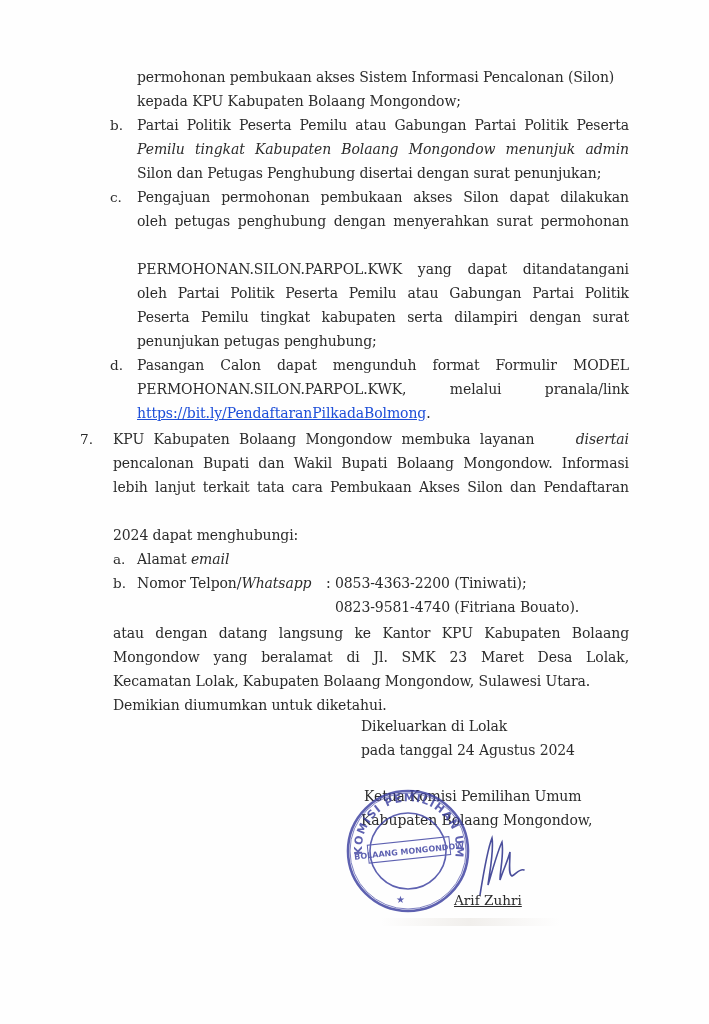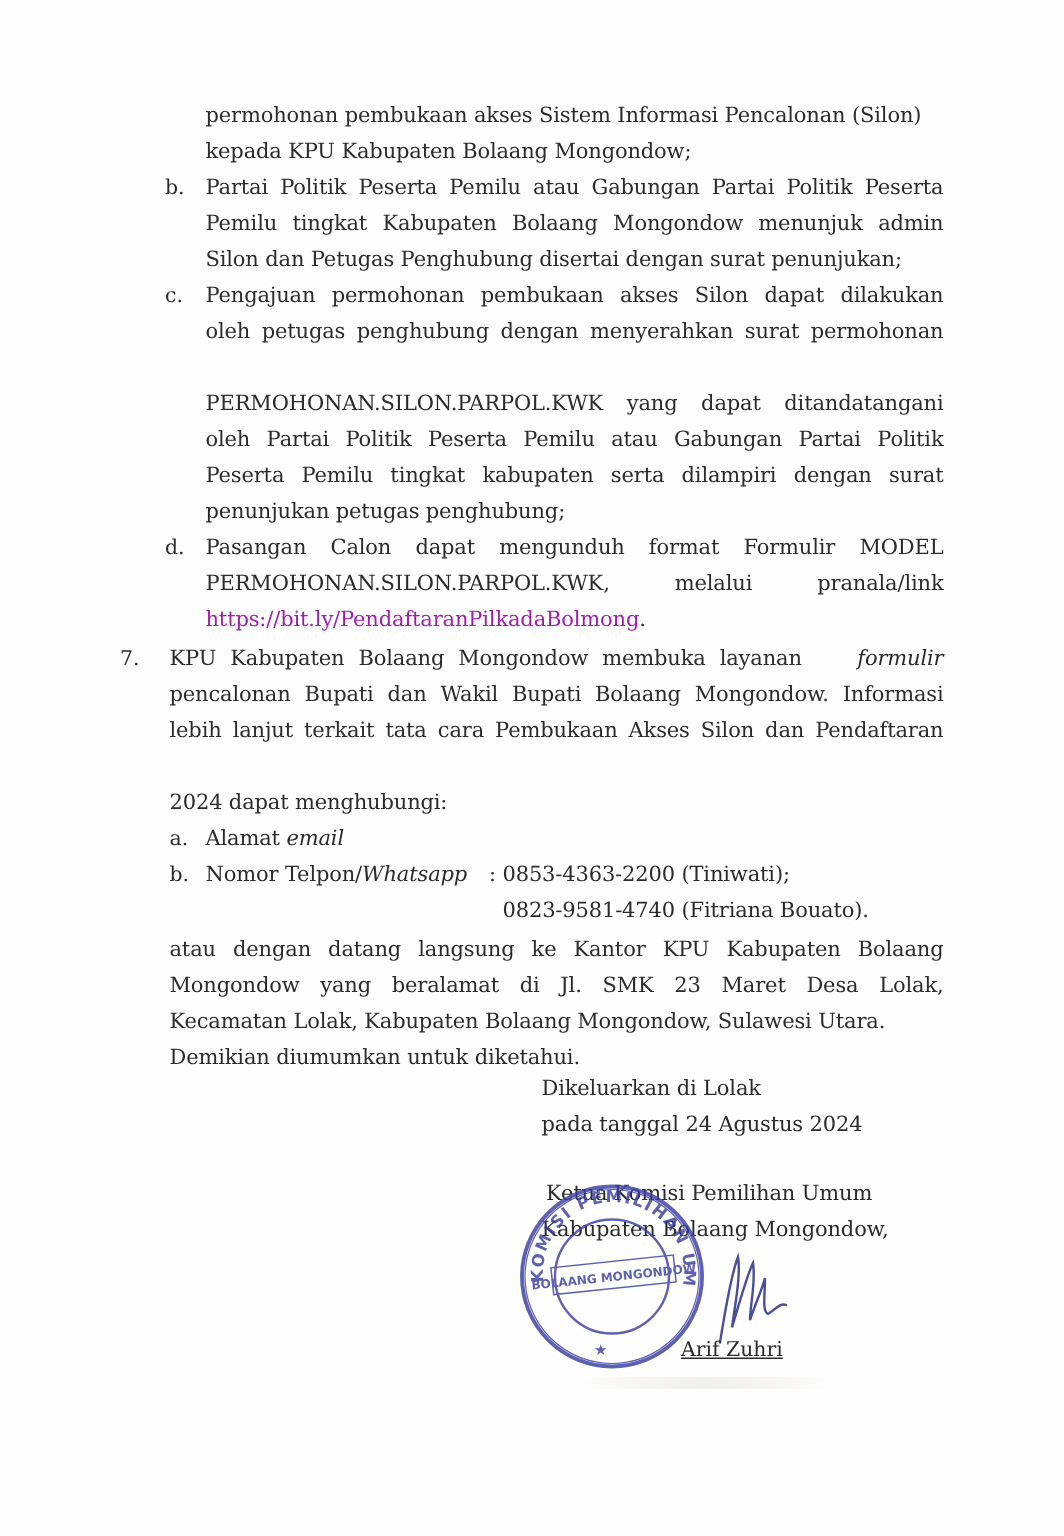--- a/index.html
+++ b/index.html
@@ -32,21 +32,22 @@
       text-align: justify;
       text-align-last: justify;
       white-space: normal;
     }
     .marker {
       position: absolute;
       font-size: 13.6px;
       line-height: 20px;
     }
     .link {
-      color: #a21caf;
+      color: #1d4ed8;
+      text-decoration: underline;
     }
     .it { font-style: italic; }
     .stamp {
       position: absolute;
       left: 343px;
       top: 786px;
       width: 130px;
       height: 130px;
     }
     .signature {
@@ -76,42 +77,42 @@
 </head>
 <body>
 
 <div class="page">
 
   <div class="line" style="left:137px; top:67px;">permohonan pembukaan akses Sistem Informasi Pencalonan (Silon)</div>
   <div class="line" style="left:137px; top:91px;">kepada KPU Kabupaten Bolaang Mongondow;</div>
 
   <div class="marker" style="left:110px; top:115px;">b.</div>
   <div class="line just" style="left:137px; top:115px; width:492px;">Partai Politik Peserta Pemilu atau Gabungan Partai Politik Peserta</div>
-  <div class="line just" style="left:137px; top:139px; width:492px;">Pemilu tingkat Kabupaten Bolaang Mongondow menunjuk admin</div>
+  <div class="line just" style="left:137px; top:139px; width:492px;font-style:italic;">Pemilu tingkat Kabupaten Bolaang Mongondow menunjuk admin</div>
   <div class="line" style="left:137px; top:163px;">Silon dan Petugas Penghubung disertai dengan surat penunjukan;</div>
 
   <div class="marker" style="left:110px; top:187px;">c.</div>
   <div class="line just" style="left:137px; top:187px; width:492px;">Pengajuan permohonan pembukaan akses Silon dapat dilakukan</div>
   <div class="line just" style="left:137px; top:211px; width:492px;">oleh petugas penghubung dengan menyerahkan surat permohonan</div>
   <div class="line just" style="left:137px; top:259px; width:492px;">PERMOHONAN.SILON.PARPOL.KWK yang dapat ditandatangani</div>
   <div class="line just" style="left:137px; top:283px; width:492px;">oleh Partai Politik Peserta Pemilu atau Gabungan Partai Politik</div>
   <div class="line just" style="left:137px; top:307px; width:492px;">Peserta Pemilu tingkat kabupaten serta dilampiri dengan surat</div>
   <div class="line" style="left:137px; top:331px;">penunjukan petugas penghubung;</div>
 
   <div class="marker" style="left:110px; top:355px;">d.</div>
   <div class="line just" style="left:137px; top:355px; width:492px;">Pasangan Calon dapat mengunduh format Formulir MODEL</div>
   <div class="line just" style="left:137px; top:379px; width:492px;">PERMOHONAN.SILON.PARPOL.KWK, melalui pranala/link</div>
   <div class="line" style="left:137px; top:403px;">
     <span class="link">https://bit.ly/PendaftaranPilkadaBolmong</span><span>.</span>
   </div>
 
   <div class="marker" style="left:80px; top:429px;">7.</div>
   <div class="line" style="left:113px; top:429px; width:516px; display:flex; justify-content:space-between;">
     <span style="word-spacing:5px;">KPU Kabupaten Bolaang Mongondow membuka layanan</span>
-    <span class="it">formulir</span>
+    <span class="it">disertai</span>
   </div>
   <div class="line just" style="left:113px; top:453px; width:516px;">pencalonan Bupati dan Wakil Bupati Bolaang Mongondow. Informasi</div>
   <div class="line just" style="left:113px; top:477px; width:516px;">lebih lanjut terkait tata cara Pembukaan Akses Silon dan Pendaftaran</div>
   <div class="line" style="left:113px; top:525px;">2024 dapat menghubungi:</div>
 
   <div class="marker" style="left:113px; top:549px;">a.</div>
   <div class="line" style="left:137px; top:549px;">
     <span>Alamat </span><span class="it">email</span>
   </div>
 

